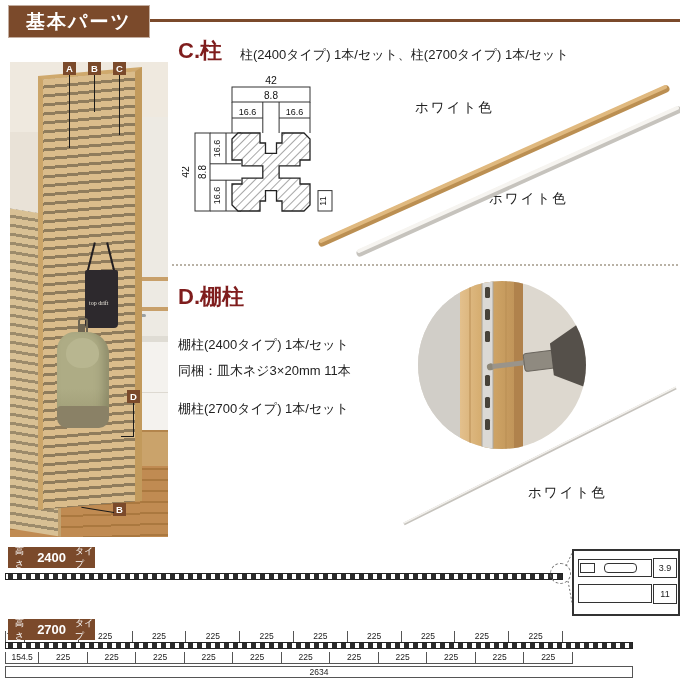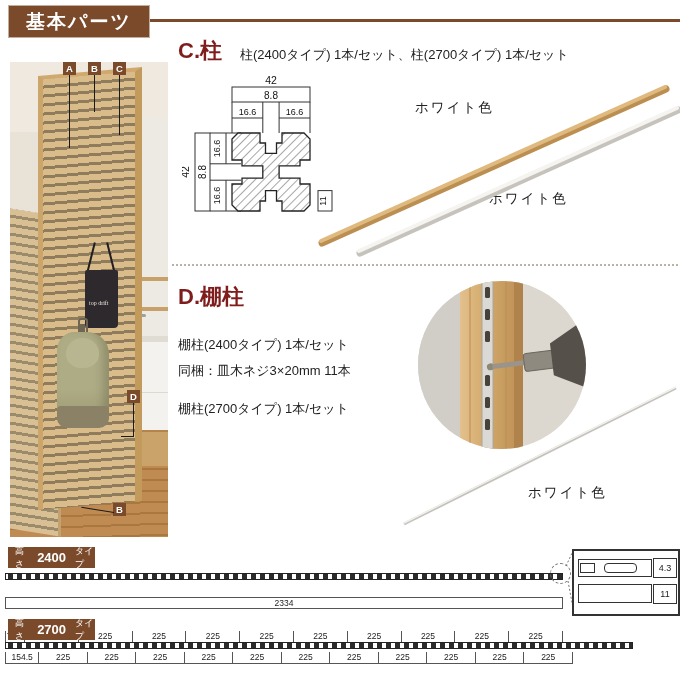--- a/index.html
+++ b/index.html
@@ -245,29 +245,28 @@
       <div class="seg" style="width: 9.65873%;">225</div>
       <div class="seg" style="width: 9.65873%;">225</div>
       <div class="seg" style="width: 9.65873%;">225</div>
       <div class="seg" style="width: 9.65873%;">225</div>
       <div class="seg" style="width: 9.65873%;">225</div>
       <div class="seg" style="width: 9.65873%;">225</div>
       <div class="seg" style="width: 9.65873%;">225</div>
       <div class="seg" style="width: 9.65873%;">225</div>
       <div class="seg" style="width: 9.65873%;">225</div>
     </div>
-  <div class="abs total" style="left:5px;top:597px;width:558px;height:12px;">2334</div>
   <div class="abs dash-circle" style="left:550px;top:563px;"></div>
 
   <div class="abs detail-box" style="left:572px;top:549px;width:104px;height:63px;">
     <div class="d-bar" style="left:4px;top:8px;width:72px;height:16px;">
       <div class="d-slot" style="left:1px;top:3px;width:13px;height:8px;"></div>
       <div class="d-slot" style="left:25px;top:3px;width:31px;height:8px;border-radius:4px;"></div>
     </div>
-    <div class="d-num" style="left:79px;top:7px;width:22px;height:18px;">4.3</div>
+    <div class="d-num" style="left:79px;top:7px;width:22px;height:18px;">3.9</div>
     <div class="d-bar" style="left:4px;top:33px;width:72px;height:17px;"></div>
     <div class="d-num" style="left:79px;top:33px;width:22px;height:18px;">11</div>
   </div>
 
   <div class="abs htag" style="left:8px;top:619px;">
     <span class="sm">高さ</span>
     <span class="lg">2700</span>
     <span class="sm">タイプ</span>
   </div>
   <div class="abs rail" style="left:5px;top:642px;width:626px;"></div>
@@ -278,14 +277,15 @@
       <div class="seg" style="width: 8.55676%;">225</div>
       <div class="seg" style="width: 8.55676%;">225</div>
       <div class="seg" style="width: 8.55676%;">225</div>
       <div class="seg" style="width: 8.55676%;">225</div>
       <div class="seg" style="width: 8.55676%;">225</div>
       <div class="seg" style="width: 8.55676%;">225</div>
       <div class="seg" style="width: 8.55676%;">225</div>
       <div class="seg" style="width: 8.55676%;">225</div>
       <div class="seg" style="width: 8.55676%;">225</div>
     </div>
+  <div class="abs total" style="left:5px;top:666px;width:628px;height:12px;">2634</div>
 
 </div>
 
 </body></html>

